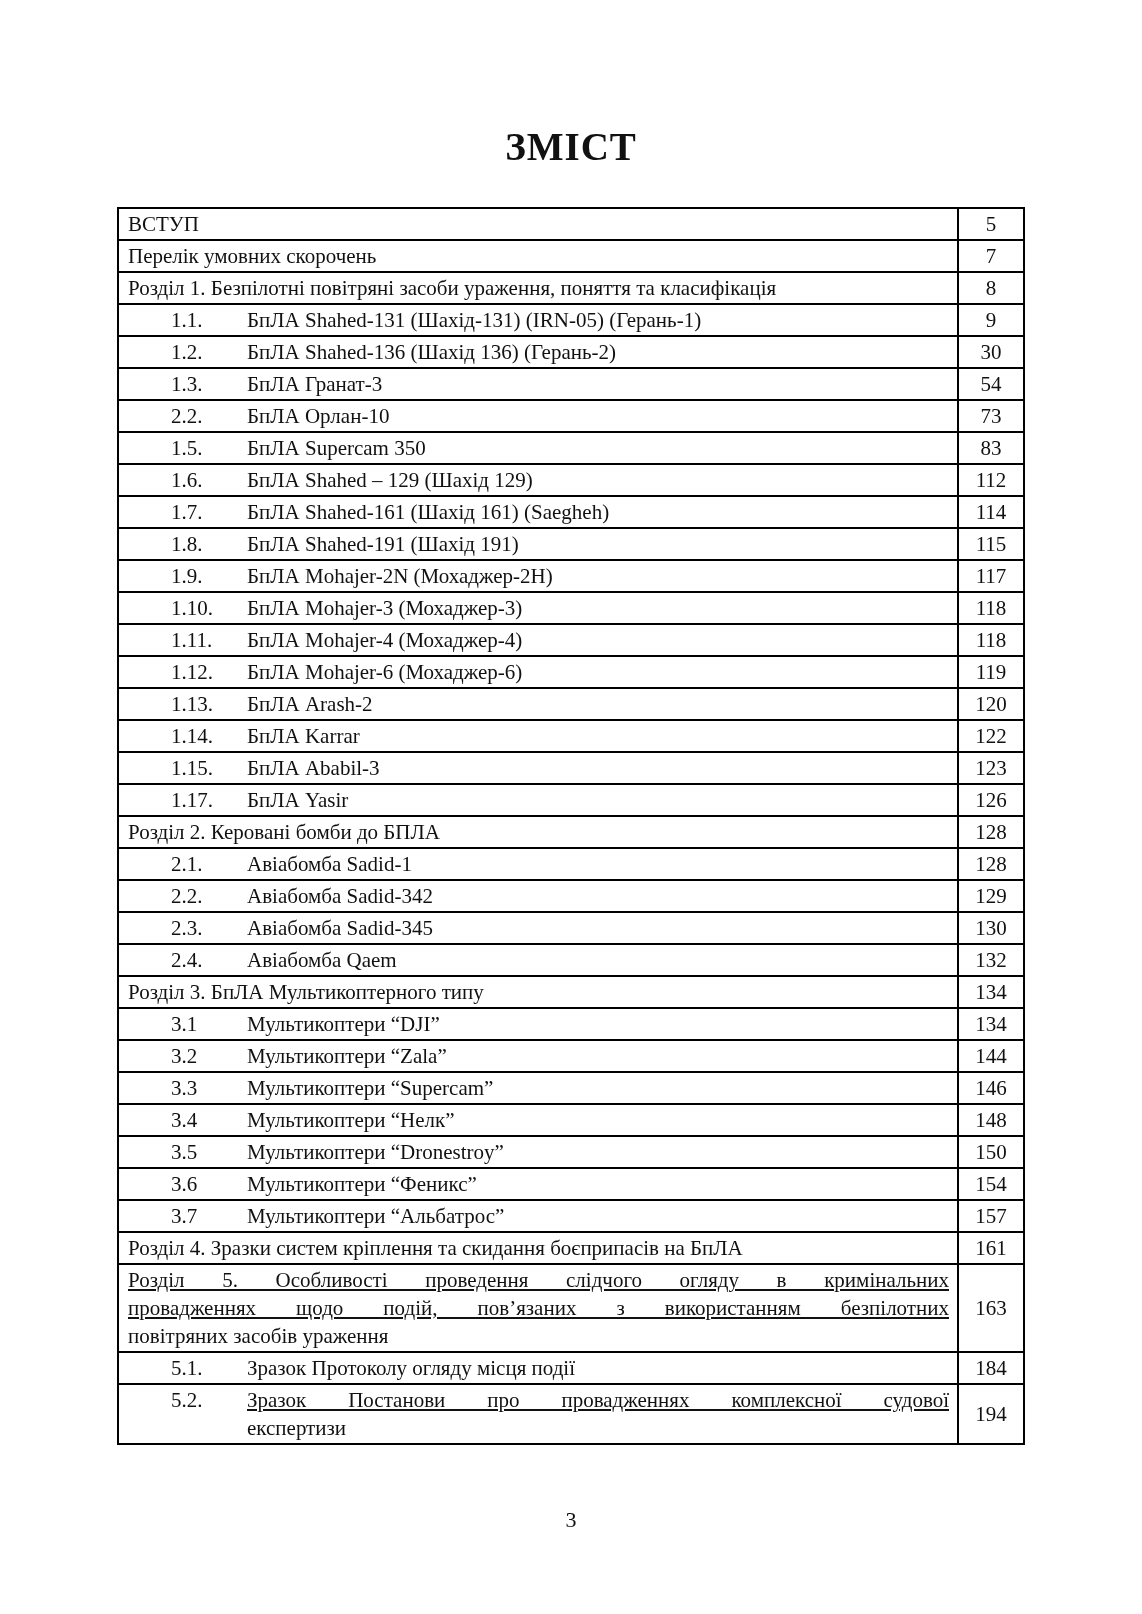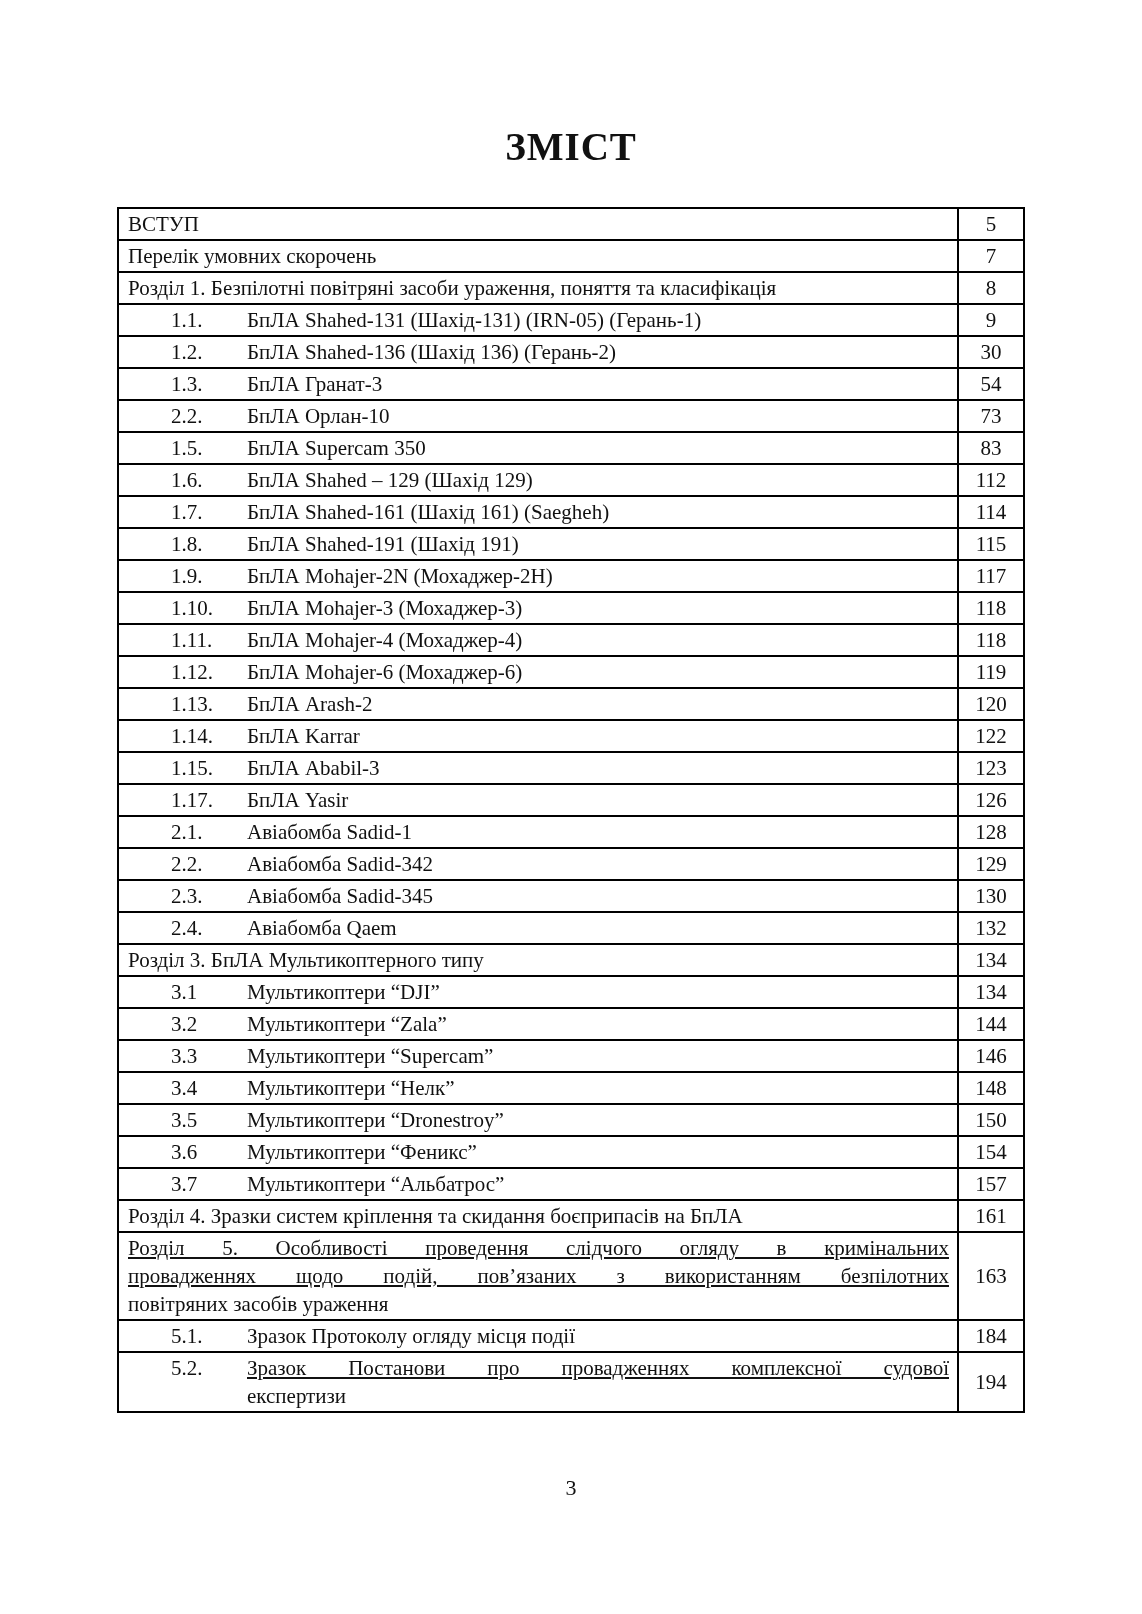--- a/index.html
+++ b/index.html
@@ -274,20 +274,30 @@
               <span class="num">1.17.</span>
               <div class="txt">
                 <div class="line">БпЛА Yasir</div>
               </div>
             </div>
           </td>
           <td class="c-page">126</td>
         </tr>
         <tr>
           <td class="c-label">
+            <div class="inner top">
+              <div class="txt">
+                <div class="line">Розділ 2. Керовані бомби до БПЛА</div>
+              </div>
+            </div>
+          </td>
+          <td class="c-page">128</td>
+        </tr>
+        <tr>
+          <td class="c-label">
             <div class="inner sub">
               <span class="num">2.1.</span>
               <div class="txt">
                 <div class="line">Авіабомба Sadid-1</div>
               </div>
             </div>
           </td>
           <td class="c-page">128</td>
         </tr>
         <tr>

